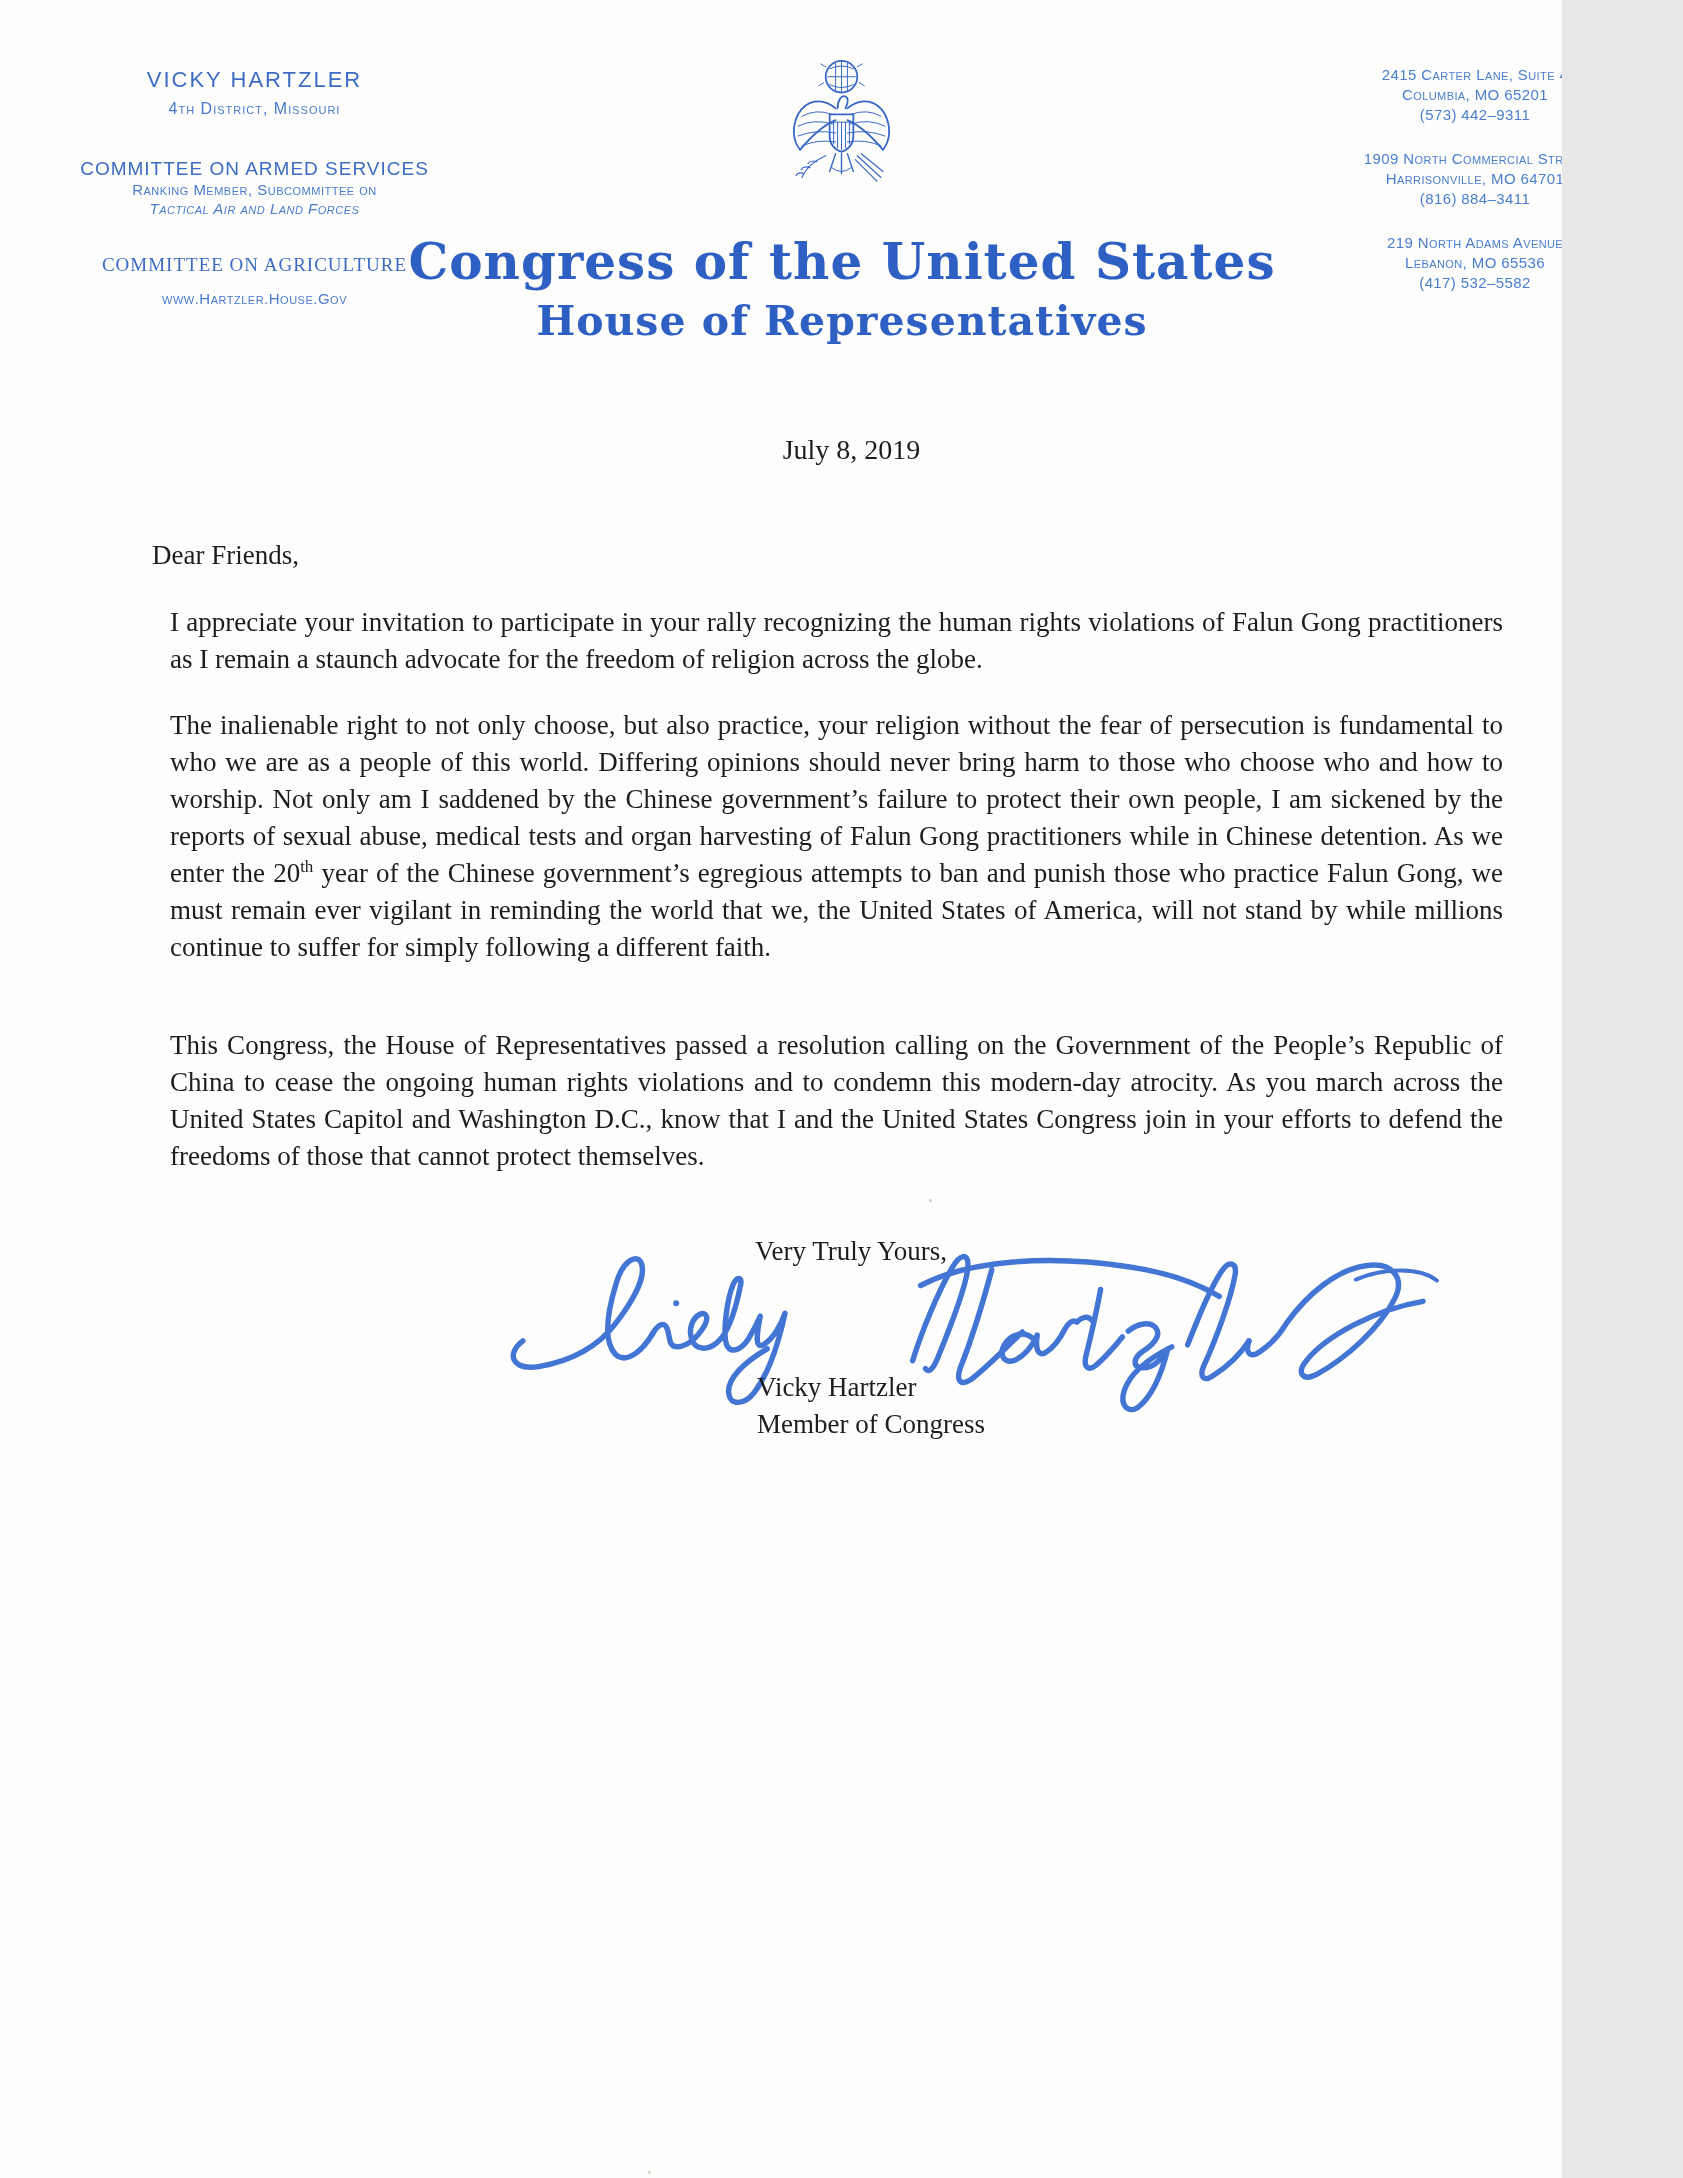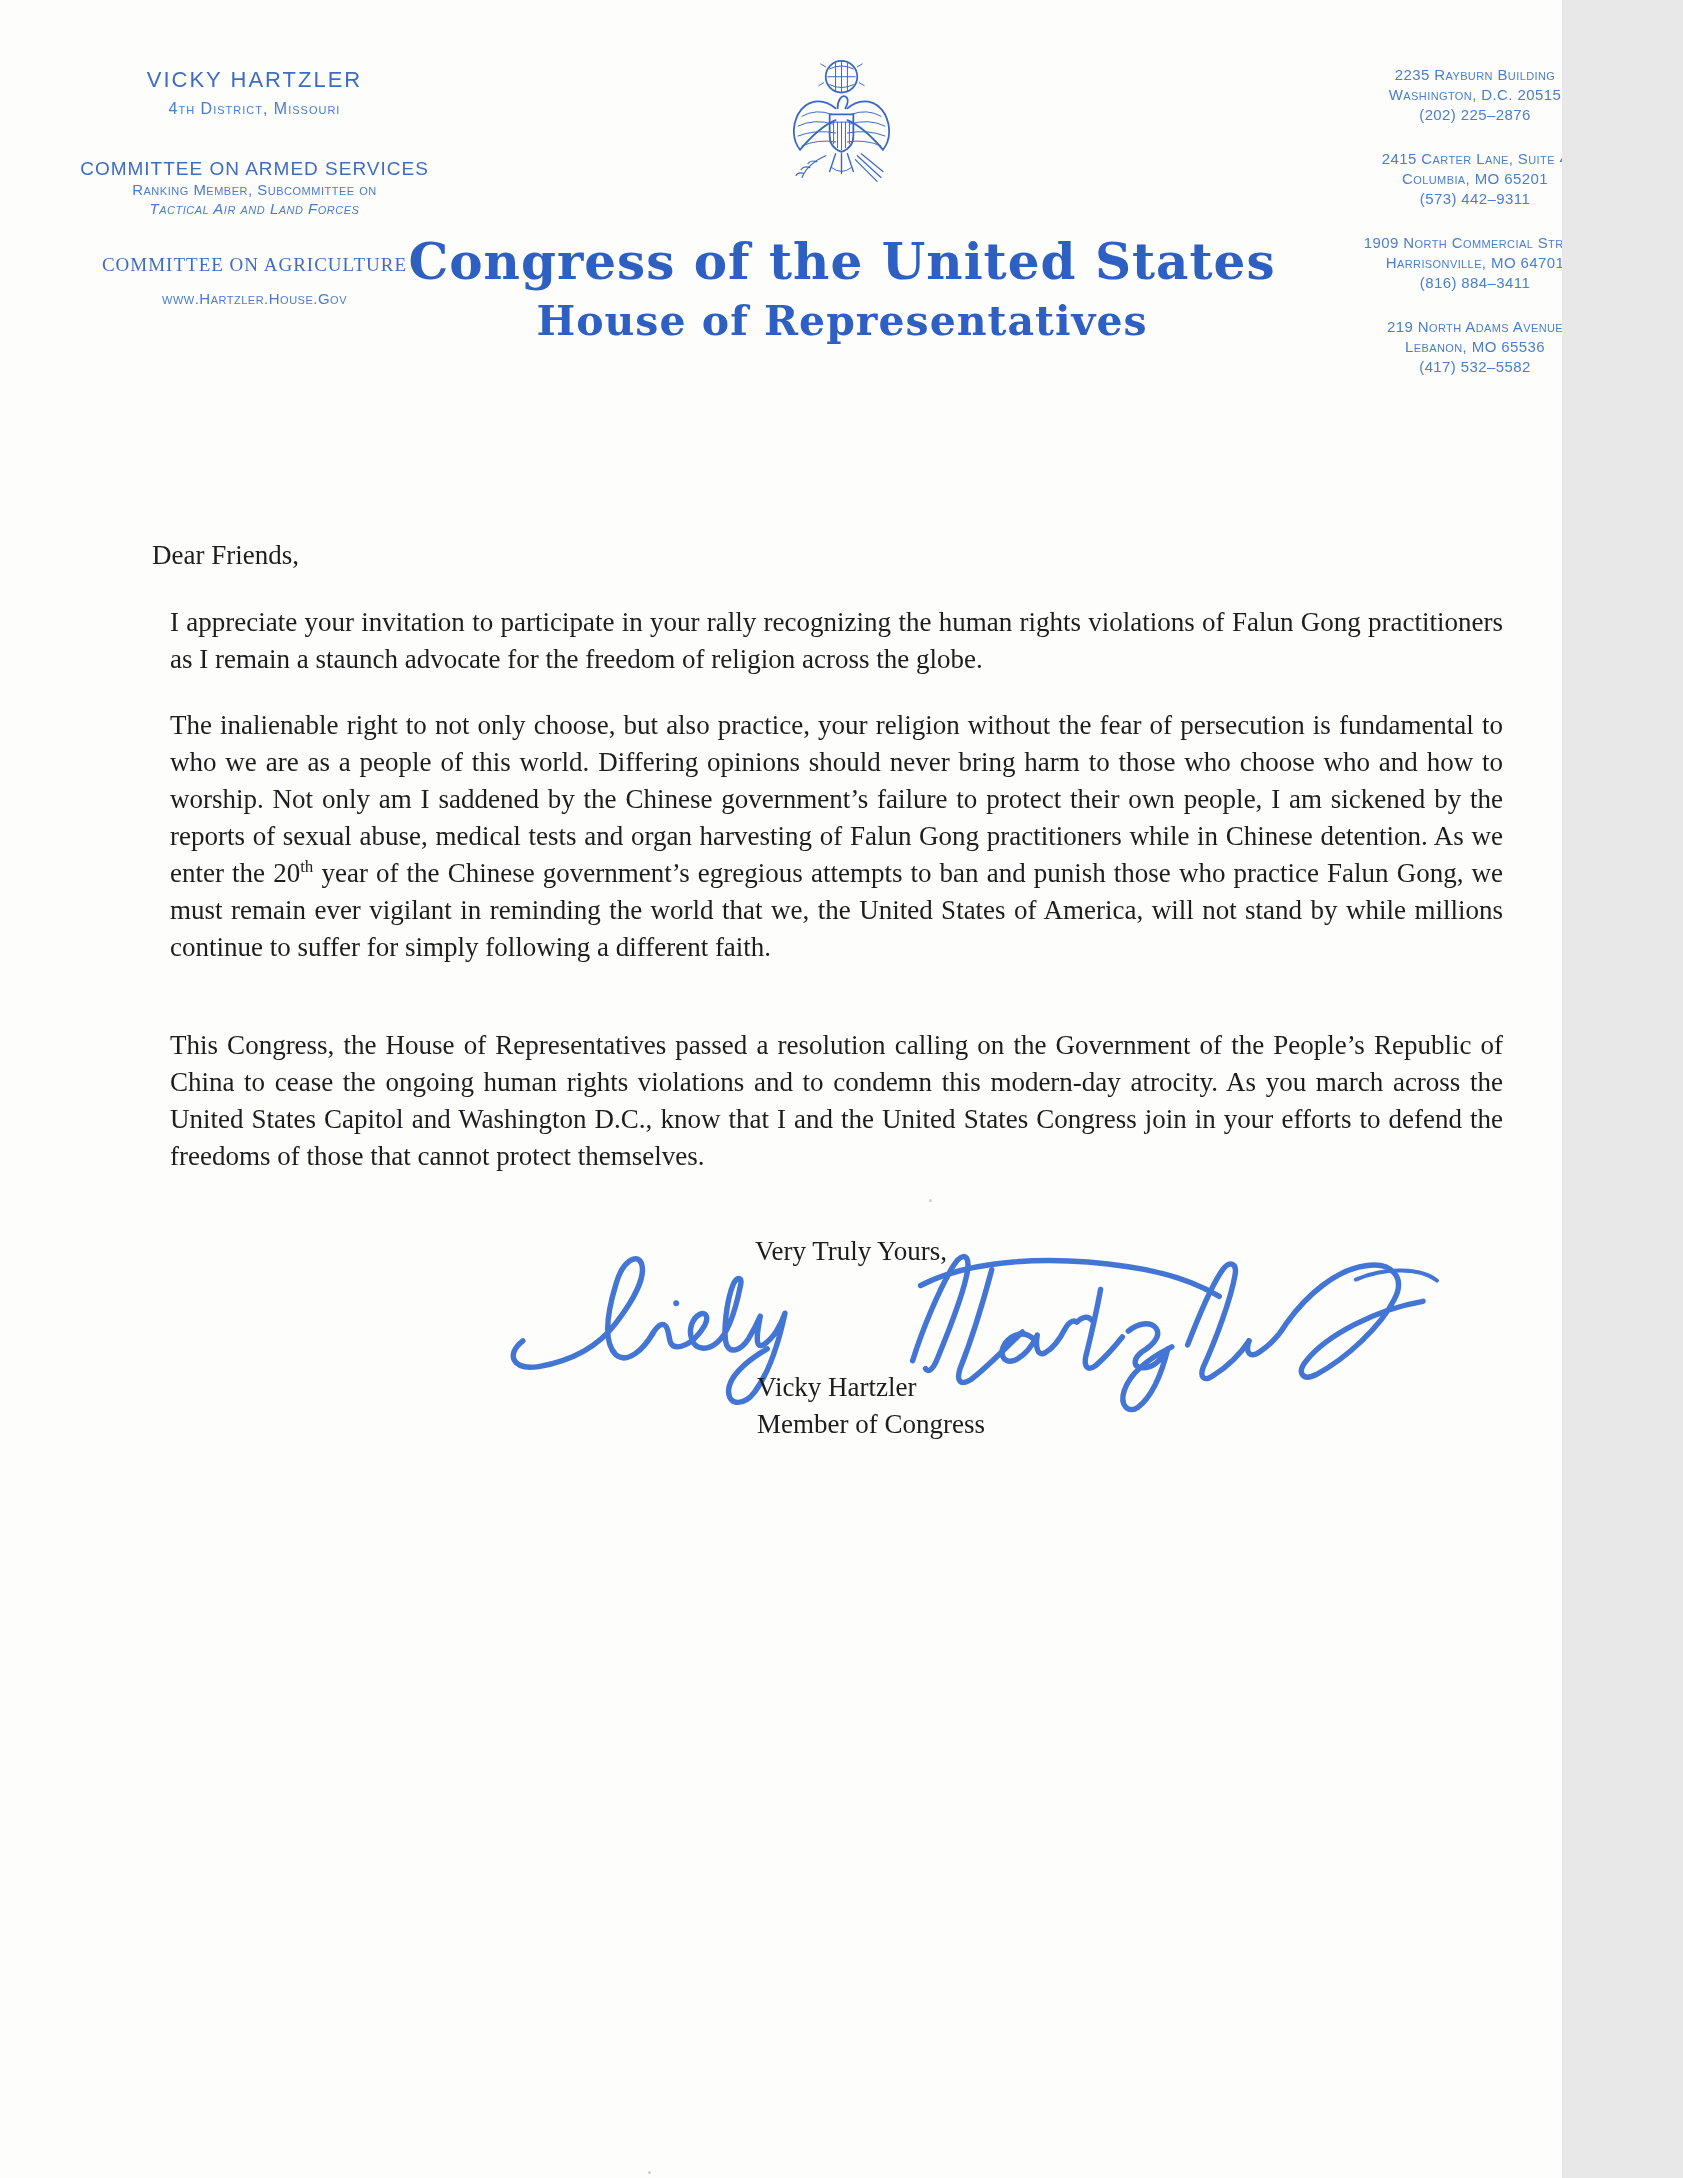--- a/index.html
+++ b/index.html
@@ -65,25 +65,20 @@
     <div class="lh-dist">4th District, Missouri</div>
     <div class="lh-comm">COMMITTEE ON ARMED SERVICES</div>
     <div class="lh-sub">Ranking Member, Subcommittee on</div>
     <div class="lh-sub" style="margin-top:0;font-style:italic;">Tactical Air and Land Forces</div>
     <div class="lh-comm2">COMMITTEE ON AGRICULTURE</div>
     <div class="lh-web">www.Hartzler.House.Gov</div>
   </div>
 
   <div class="lh-right">
     <div class="office">
-      <div>2235 Rayburn Building</div>
-      <div>Washington, D.C. 20515</div>
-      <div class="phone">(202) 225–2876</div>
-    </div>
-    <div class="office">
       <div>2415 Carter Lane, Suite 4</div>
       <div>Columbia, MO 65201</div>
       <div class="phone">(573) 442–9311</div>
     </div>
     <div class="office">
       <div>1909 North Commercial Street</div>
       <div>Harrisonville, MO 64701</div>
       <div class="phone">(816) 884–3411</div>
     </div>
     <div class="office">
@@ -116,20 +111,21 @@
 
       <path d="M46,100 C36,104 26,112 22,122 M24,118 q-6,-2 -8,2 M30,112 q-6,-2 -9,2 M37,106 q-6,-2 -9,2" stroke-width="1.2"></path>
 
       <path d="M78,100 L102,122 M82,98 L104,116 M76,104 L98,126" stroke-width="1.2"></path>
     </g>
   </svg>
 
   <div class="bl1">Congress of the United States</div>
   <div class="bl2">House of Representatives</div>
 
+  <div class="date">July 8, 2019</div>
   <div class="salutation">Dear Friends,</div>
 
   <div class="para p1">I appreciate your invitation to participate in your rally recognizing the human rights violations of Falun Gong practitioners as I remain a staunch advocate for the freedom of religion across the globe.</div>
 
   <div class="para p2"><span>The inalienable right to not only choose, but also practice, your religion without the fear of persecution is fundamental to who we are as a people of this world. Differing opinions should never bring harm to those who choose who and how to worship. Not only am I saddened by the Chinese government’s failure to protect their own people, I am sickened by the reports of sexual abuse, medical tests and organ harvesting of Falun Gong practitioners while in Chinese detention. As we enter the 20</span><sup class="ord">th</sup><span> year of the Chinese government’s egregious attempts to ban and punish those who practice Falun Gong, we must remain ever vigilant in reminding the world that we, the United States of America, will not stand by while millions continue to suffer for simply following a different faith.</span></div>
 
   <div class="para p3">This Congress, the House of Representatives passed a resolution calling on the Government of the People’s Republic of China to cease the ongoing human rights violations and to condemn this modern-day atrocity. As you march across the United States Capitol and Washington D.C., know that I and the United States Congress join in your efforts to defend the freedoms of those that cannot protect themselves.</div>
 
   <div class="valediction">Very Truly Yours,</div>
 

